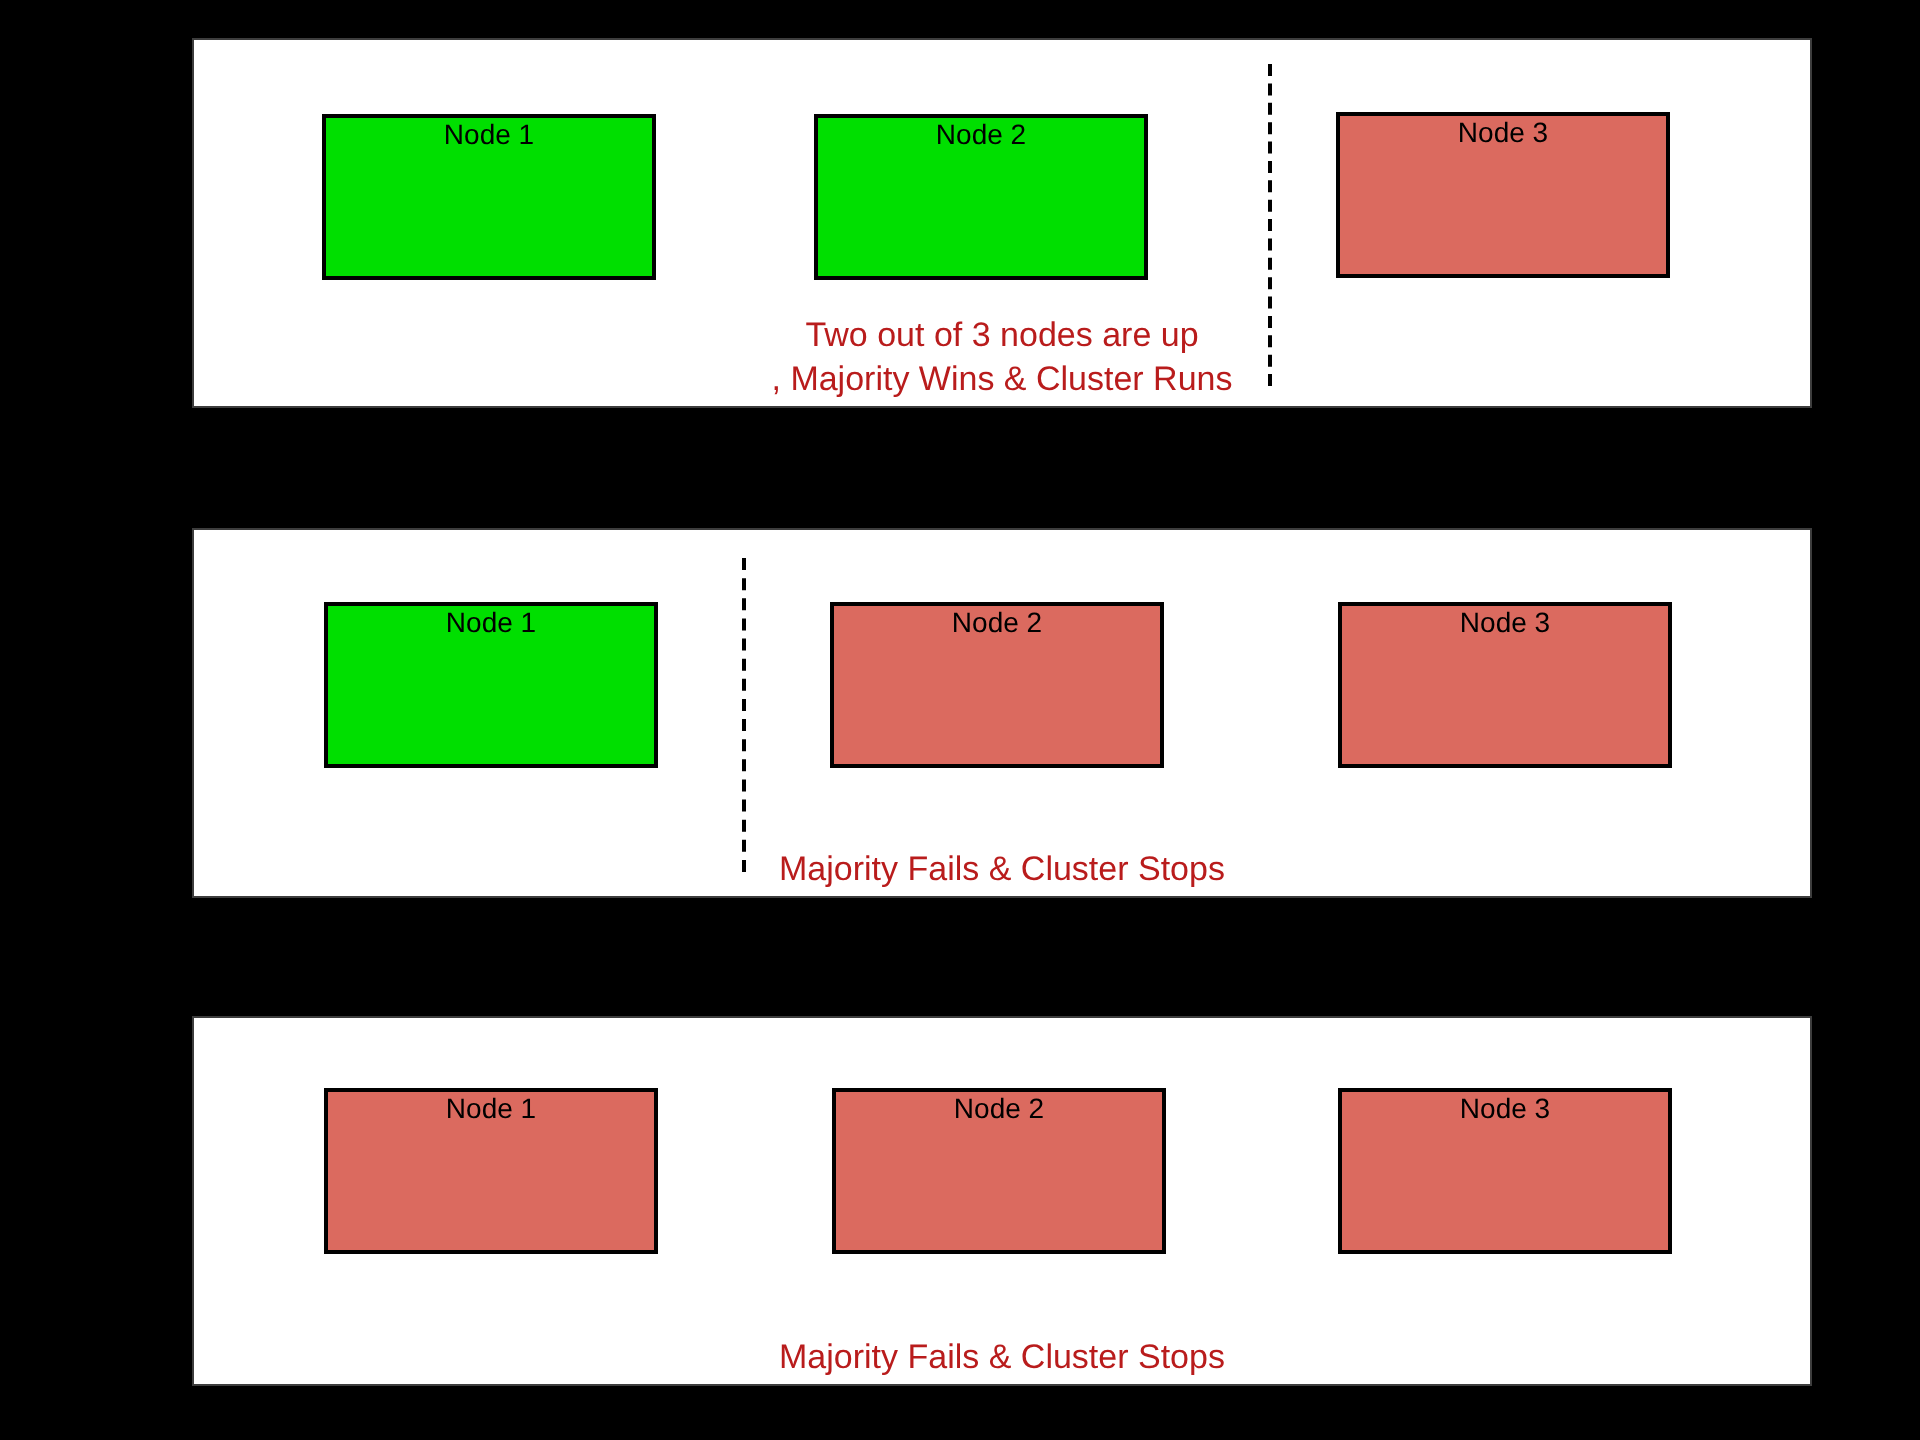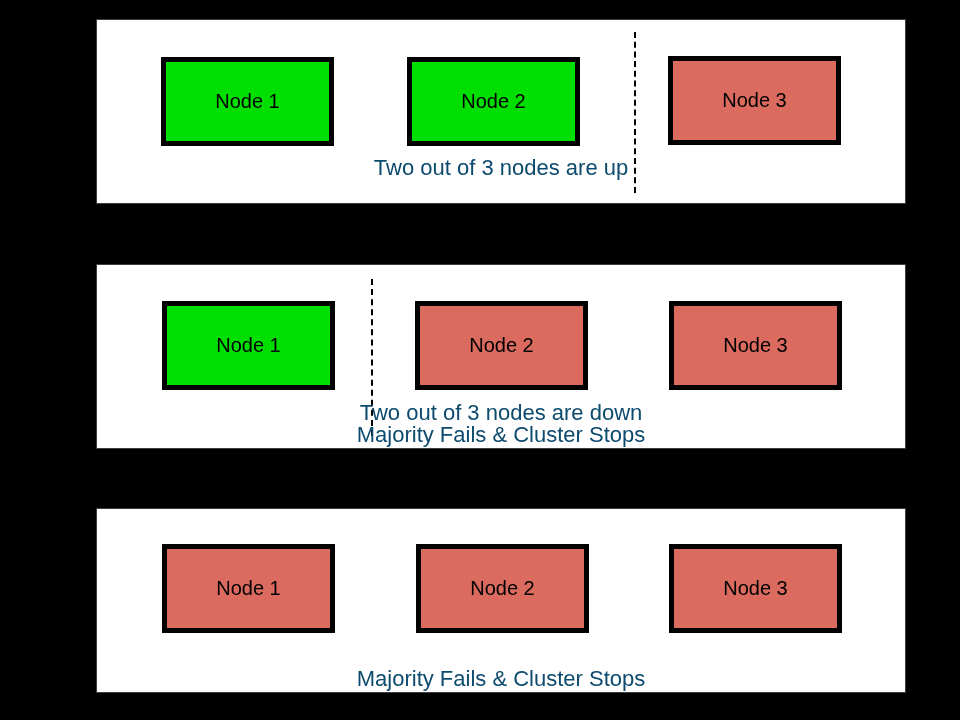--- a/index.html
+++ b/index.html
@@ -24,25 +24,24 @@
     border: 1px solid #3d3d3d;
   }
   .panel.p1 { top: 19px; }
   .panel.p2 { top: 264px; }
   .panel.p3 { top: 508px; }
 
   .node {
     position: absolute;
     width: 163px;
     height: 79px;
-    border: 5px solid #7f1d1d;
+    border: 2px solid #7f1d1d;
     display: flex;
-    align-items: center;
     justify-content: center;
-    font-size: 20px;
+    font-size: 14px;
     color: #000000;
   }
   
   .p1 .n1 { left: 64px;  top: 37px; }
   .p1 .n2 { left: 310px; top: 37px; }
   .p1 .n3 { left: 571px; top: 36px; }
   .p2 .n1 { left: 65px;  top: 36px; }
   .p2 .n2 { left: 318px; top: 36px; }
   .p2 .n3 { left: 572px; top: 36px; }
   .p3 .n1 { left: 65px;  top: 35px; }
@@ -56,57 +55,57 @@
   }
   .p1 .divider { left: 537px; top: 12px;  height: 161px; }
   .p2 .divider { left: 274px; top: 14px;  height: 157px; }
 
   .caption {
     position: absolute;
     left: 0;
     width: 100%;
     top: 137px;
     text-align: center;
-    font-size: 22px;
+    font-size: 17px;
     line-height: 22px;
-    color: #0c4a6e;
+    color: #b91c1c;
     white-space: pre;
   }
 </style>
 </head>
 <body>
 
 <div class="stage">
 
   <div class="panel p1">
     <div class="node n1" style="background: rgb(0, 223, 0); border-color: rgb(0, 0, 0);">
       <span>Node 1</span>
     </div>
     <div class="node n2" style="background: rgb(0, 223, 0); border-color: rgb(0, 0, 0);">
       <span>Node 2</span>
     </div>
     <div class="divider"></div>
     <div class="node n3" style="background: rgb(219, 106, 95); border-color: rgb(0, 0, 0);">
       <span>Node 3</span>
     </div>
-    <div class="caption"><span>Two out of 3 nodes are up</span><br></div>
+    <div class="caption"><span>Two out of 3 nodes are up</span><br><span>, Majority Wins &amp; Cluster Runs</span></div>
   </div>
 
   <div class="panel p2">
     <div class="node n1" style="background: rgb(0, 223, 0); border-color: rgb(0, 0, 0);">
       <span>Node 1</span>
     </div>
     <div class="divider"></div>
     <div class="node n2" style="background: rgb(219, 106, 95); border-color: rgb(0, 0, 0);">
       <span>Node 2</span>
     </div>
     <div class="node n3" style="background: rgb(219, 106, 95); border-color: rgb(0, 0, 0);">
       <span>Node 3</span>
     </div>
-    <div class="caption"><span>Two out of 3 nodes are down</span><br><span>Majority Fails &amp; Cluster Stops</span></div>
+    <div class="caption"><br><span>Majority Fails &amp; Cluster Stops</span></div>
   </div>
 
   <div class="panel p3">
     <div class="node n1" style="background: rgb(219, 106, 95); border-color: rgb(0, 0, 0);">
       <span>Node 1</span>
     </div>
     <div class="node n2" style="background: rgb(219, 106, 95); border-color: rgb(0, 0, 0);">
       <span>Node 2</span>
     </div>
     <div class="node n3" style="background: rgb(219, 106, 95); border-color: rgb(0, 0, 0);">

